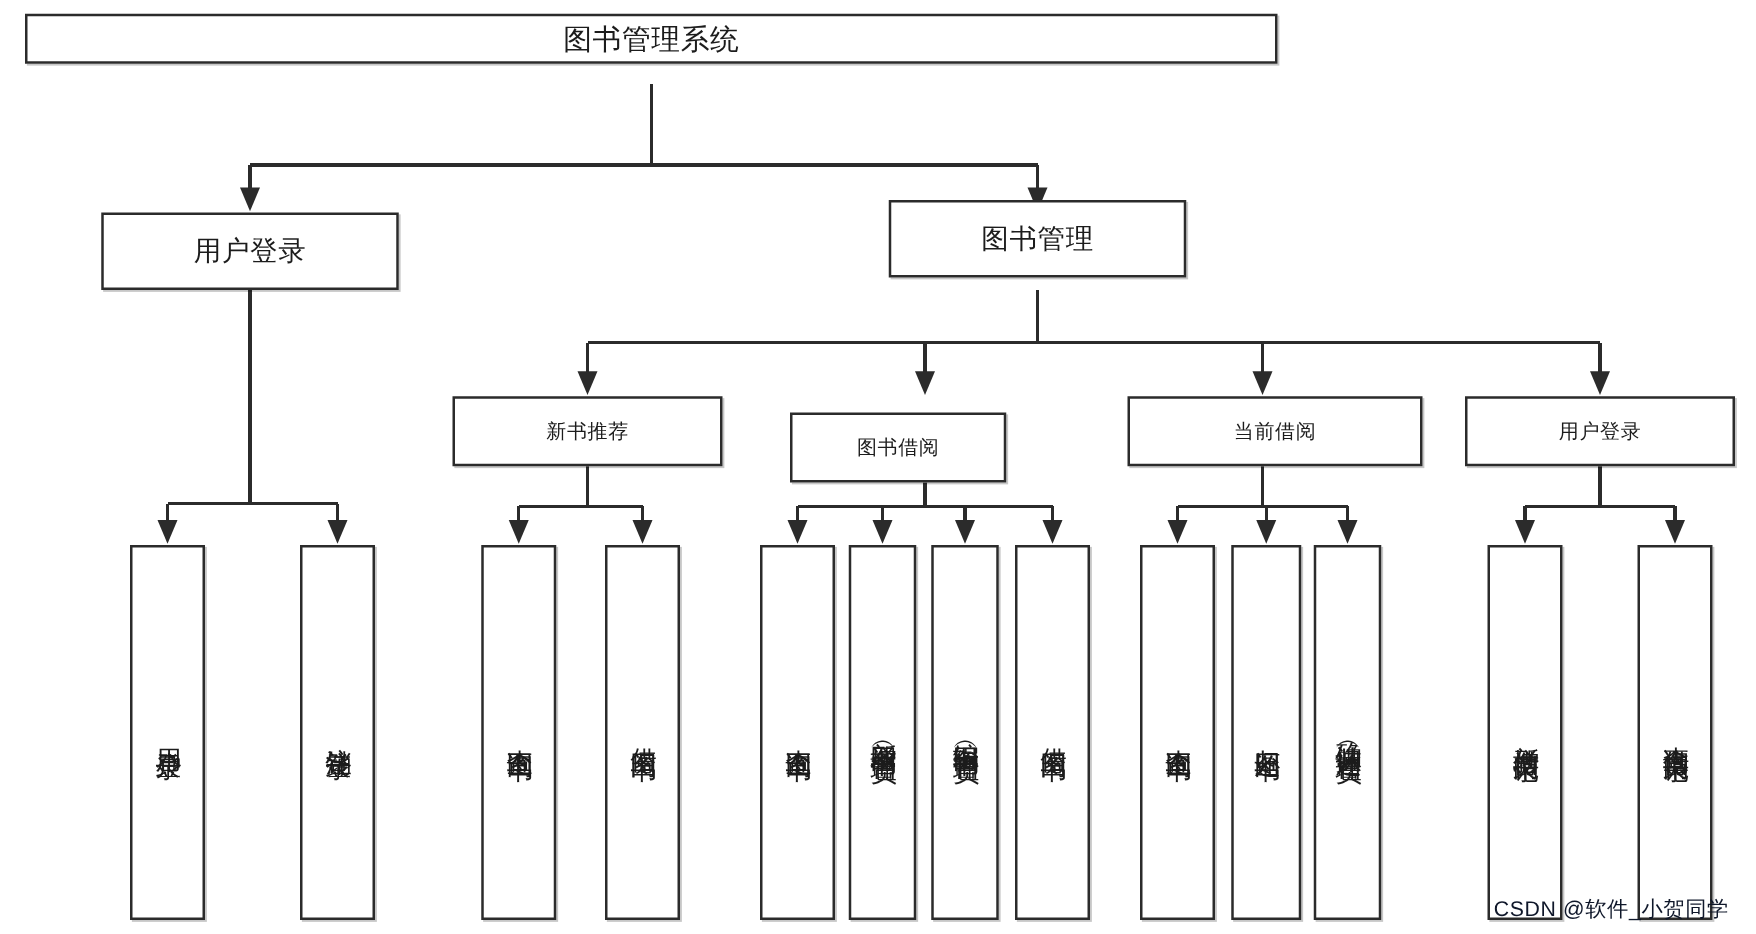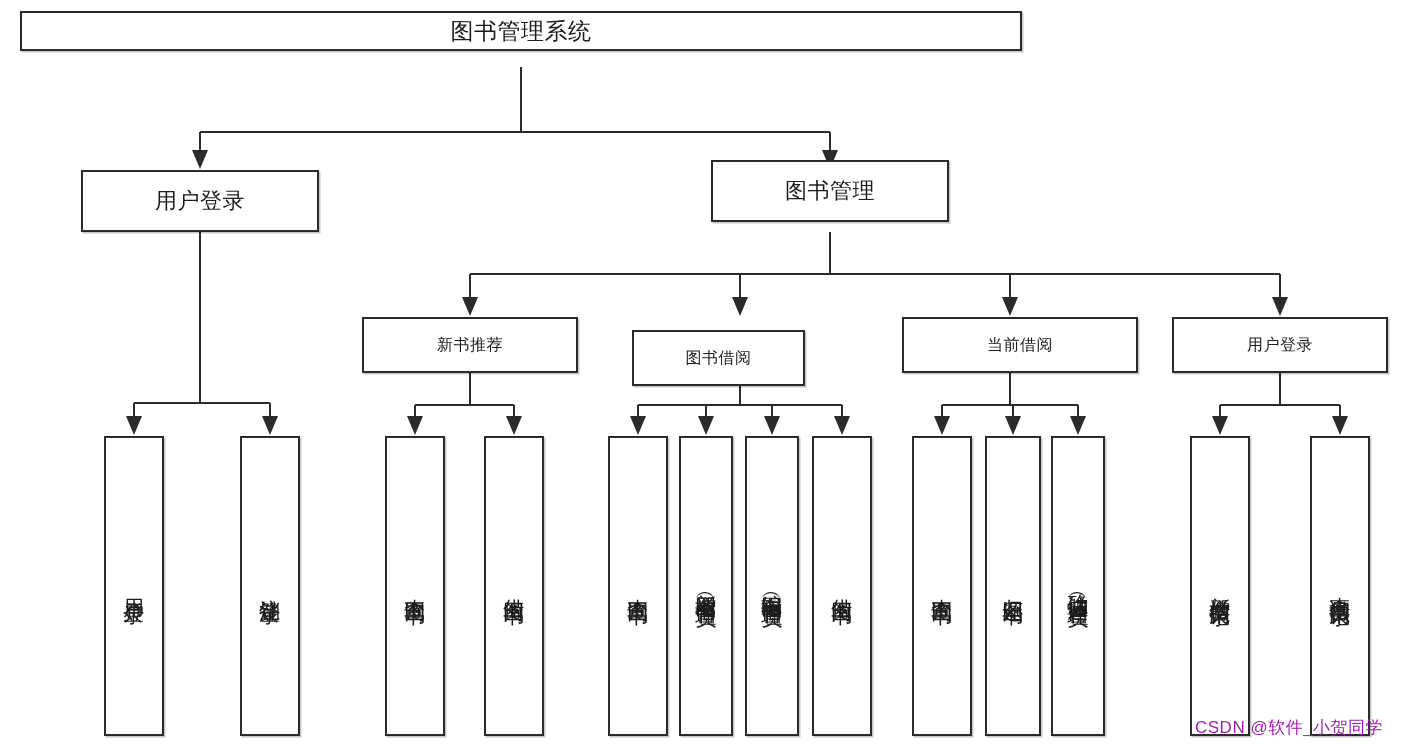--- a/index.html
+++ b/index.html
@@ -54,21 +54,21 @@
     font-size: 21px;
     line-height: 1.32;
     letter-spacing: 2px;
     white-space: normal;
     align-items: center;
     justify-content: center;
     padding: 4px 0;
   }
   .watermark {
     position: absolute;
-    color: #a21caf;
+    color: #0f172a;
     font-size: 17px;
     white-space: nowrap;
     user-select: none;
     letter-spacing: 0.5px;
   }
 </style>
 </head>
 <body>
 
 <div id="stage">

